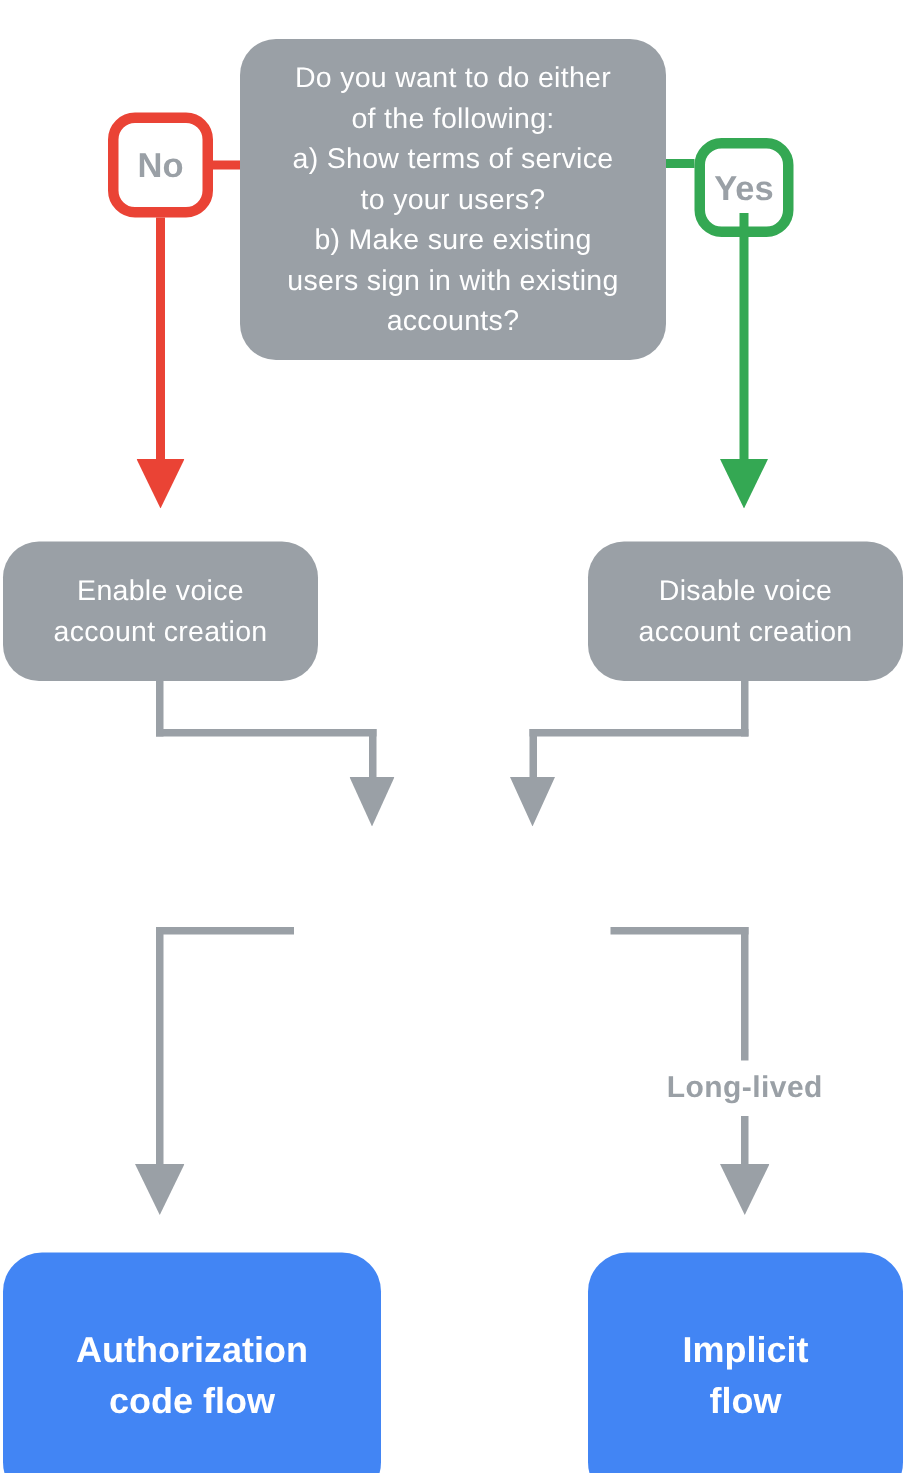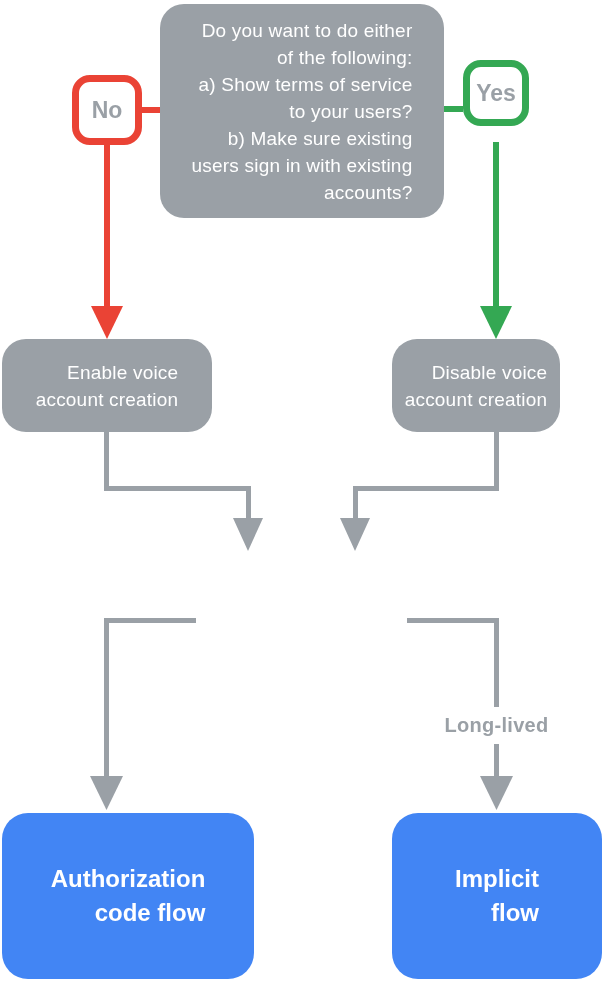--- a/index.html
+++ b/index.html
@@ -18,22 +18,23 @@
     width: 604px;
     height: 982px;
     background: #FFFFFF;
     overflow: hidden;
   }
   .node {
     position: absolute;
     display: flex;
     align-items: center;
     justify-content: center;
-    text-align: right;
+    text-align: center;
     white-space: pre-line;
+    margin-top: 22px;
   }
   .gray-node {
     background: var(--gray);
     color: var(--white);
     border-radius: 24px;
     font-size: 19px;
     line-height: 27px;
     letter-spacing: 0.2px;
   }
   .blue-node {
@@ -79,31 +80,31 @@
     align-items: center;
     justify-content: center;
     text-align: center;
     letter-spacing: 0.3px;
   }
 
   
   #q1 { left: 160px; top: 4px; width: 284px; height: 214px; padding: 10px 14px; }
   
   #no-badge  { left: 72px;  top: 75px; width: 70px; height: 70px; }
-  #yes-badge { left: 463px; top: 60px; width: 66px; height: 66px; }
+  #yes-badge { left: 463px; top: 92px; width: 66px; height: 66px; }
   
   #no-h    { left: 142px; top: 107px; width: 18px; height: 6px; }
   #no-v    { left: 104px; top: 145px; width: 6px;  height: 163px; }
   #no-ah   { left: 91px;  top: 306px; width: 32px; height: 33px; }
   #yes-h   { left: 444px; top: 106px; width: 19px; height: 6px; }
   #yes-v   { left: 493px; top: 142px; width: 6px;  height: 166px; }
   #yes-ah  { left: 480px; top: 306px; width: 32px; height: 33px; }
   
   #enable  { left: 2px;   top: 339px; width: 210px; height: 93px; }
-  #disable { left: 392px; top: 339px; width: 168px; height: 93px; border-radius: 25px; }
+  #disable { left: 392px; top: 339px; width: 210px; height: 93px; }
   
   #en-v1 { left: 104px; top: 432px; width: 5px;   height: 59px; }
   #en-h  { left: 104px; top: 486px; width: 147px; height: 5px; }
   #en-v2 { left: 246px; top: 486px; width: 5px;   height: 34px; }
   #en-ah { left: 233px; top: 518px; width: 30px;  height: 33px; }
   #di-v1 { left: 494px; top: 432px; width: 5px;   height: 59px; }
   #di-h  { left: 353px; top: 486px; width: 146px; height: 5px; }
   #di-v2 { left: 353px; top: 486px; width: 5px;   height: 34px; }
   #di-ah { left: 340px; top: 518px; width: 30px;  height: 33px; }
   

